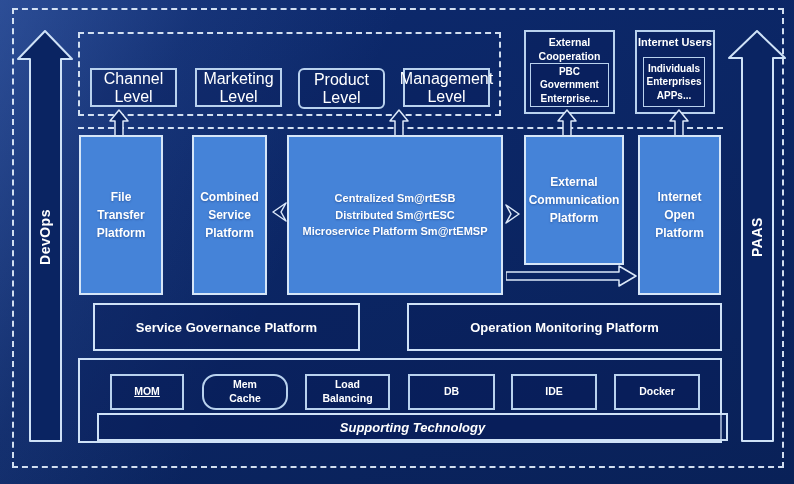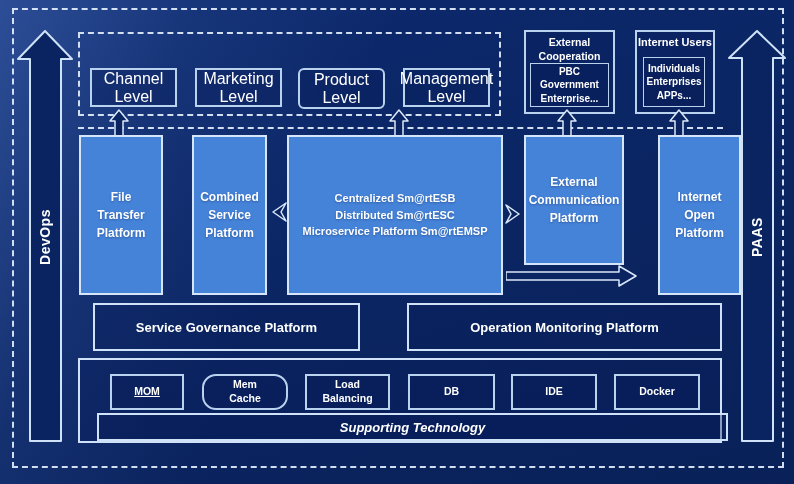--- a/index.html
+++ b/index.html
@@ -123,21 +123,21 @@
   <div class="abs panel" style="left:287px; top:135px; width:216px; height:160px; font-size:11px;">
     <span>Centralized Sm@rtESB
 Distributed Sm@rtESC
 Microservice Platform Sm@rtEMSP</span>
   </div>
   <div class="abs panel" style="left:524px; top:135px; width:100px; height:130px;">
     <span>External
 Communication
 Platform</span>
   </div>
-  <div class="abs panel" style="left:638px; top:135px; width:83px; height:160px;margin-left:20px;">
+  <div class="abs panel" style="left:638px; top:135px; width:83px; height:160px;">
     <span>Internet
 Open
 Platform</span>
   </div>
 
   <svg class="abs" style="left:271px; top:202px;" width="16" height="20" viewBox="0 0 16 20">
     <polygon points="15,1 2,10 15,19 10,10" fill="#0a2462" stroke="#dbe8f9" stroke-width="1.5" stroke-linejoin="round"></polygon>
   </svg>
   <svg class="abs" style="left:505px; top:204px;" width="16" height="20" viewBox="0 0 16 20">
     <polygon points="1,1 14,10 1,19 6,10" fill="#0a2462" stroke="#dbe8f9" stroke-width="1.5" stroke-linejoin="round"></polygon>

